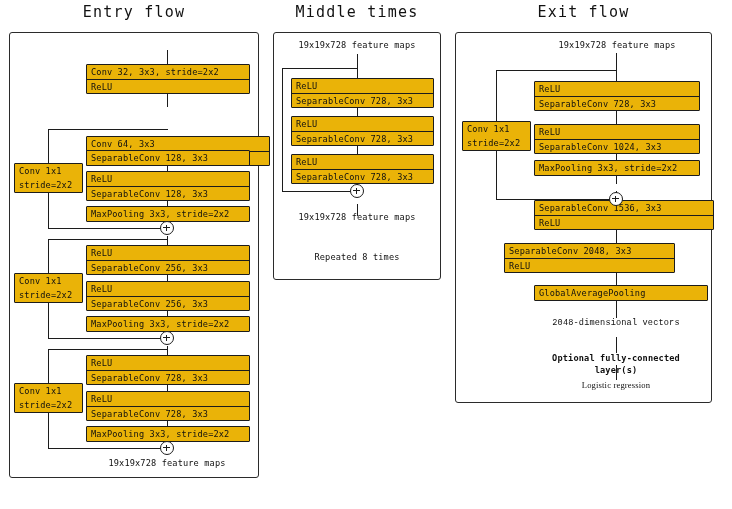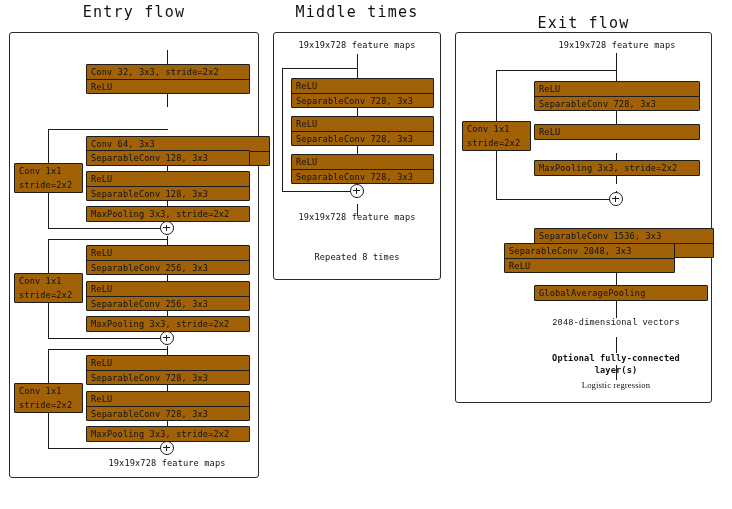--- a/index.html
+++ b/index.html
@@ -35,21 +35,21 @@
     font-size: 15px;
     letter-spacing: 1.2px;
     color: #111111;
     text-align: center;
     white-space: nowrap;
   }
   
   .opbox {
     position: absolute;
     border: 1.3px solid #1c1c1c;
-    background: #a16207;
+    background: #eab308;
     box-sizing: border-box;
     border-radius: 1px;
   }
   .oprow {
     font-size: 8.6px;
     line-height: 14px;
     height: 14px;
     padding-left: 4px;
     white-space: nowrap;
     letter-spacing: 0.15px;
@@ -231,21 +231,21 @@
     <div class="oprow">ReLU</div>
     <div class="oprow">SeparableConv 728, 3x3</div>
   </div>
 
   <div class="plus" style="left:350px; top:184px;"></div>
 
   <div class="label" style="left:281px; top:212px; width:152px;">19x19x728 feature maps</div>
 
   <div class="label" style="left:281px; top:252px; width:152px;">Repeated 8 times</div>
 
-  <div class="flow-title" style="left:455px; top:3px; width:257px;margin-top:11px;">Exit flow</div>
+  <div class="flow-title" style="left:455px; top:3px; width:257px;">Exit flow</div>
 
   <div class="panel" style="left:455px; top:32px; width:257px; height:371px;"></div>
 
   <div class="label" style="left:517px; top:40px; width:200px;">19x19x728 feature maps</div>
 
   <div class="vline" style="left:616px; top:53px; height:28px;"></div>
   <div class="vline" style="left:616px; top:110px; height:14px;"></div>
   <div class="vline" style="left:616px; top:153px; height:7px;"></div>
   <div class="vline" style="left:616px; top:175px; height:9px;"></div>
   <div class="vline" style="left:616px; top:191px; height:9px;"></div>
@@ -258,25 +258,26 @@
   <div class="hline" style="left:496px; top:70px; width:121px;"></div>
   <div class="vline" style="left:496px; top:70px; height:130px;"></div>
   <div class="hline" style="left:496px; top:199px; width:114px;"></div>
 
   <div class="opbox" style="left:534px; top:81px; width:166px;">
     <div class="oprow">ReLU</div>
     <div class="oprow">SeparableConv 728, 3x3</div>
   </div>
   <div class="opbox" style="left:534px; top:124px; width:166px;">
     <div class="oprow">ReLU</div>
+    <div class="oprow">SeparableConv 1024, 3x3</div>
   </div>
   <div class="opbox" style="left:534px; top:160px; width:166px;">
     <div class="oprow">MaxPooling 3x3, stride=2x2</div>
   </div>
-  <div class="opbox" style="left:534px; top:200px; width:180px;margin-top:28px;">
+  <div class="opbox" style="left:534px; top:200px; width:180px;">
     <div class="oprow">SeparableConv 1536, 3x3</div>
     <div class="oprow">ReLU</div>
   </div>
   <div class="opbox" style="left:504px; top:243px; width:171px;">
     <div class="oprow">SeparableConv 2048, 3x3</div>
     <div class="oprow">ReLU</div>
   </div>
   <div class="opbox" style="left:534px; top:285px; width:174px;">
     <div class="oprow">GlobalAveragePooling</div>
   </div>

